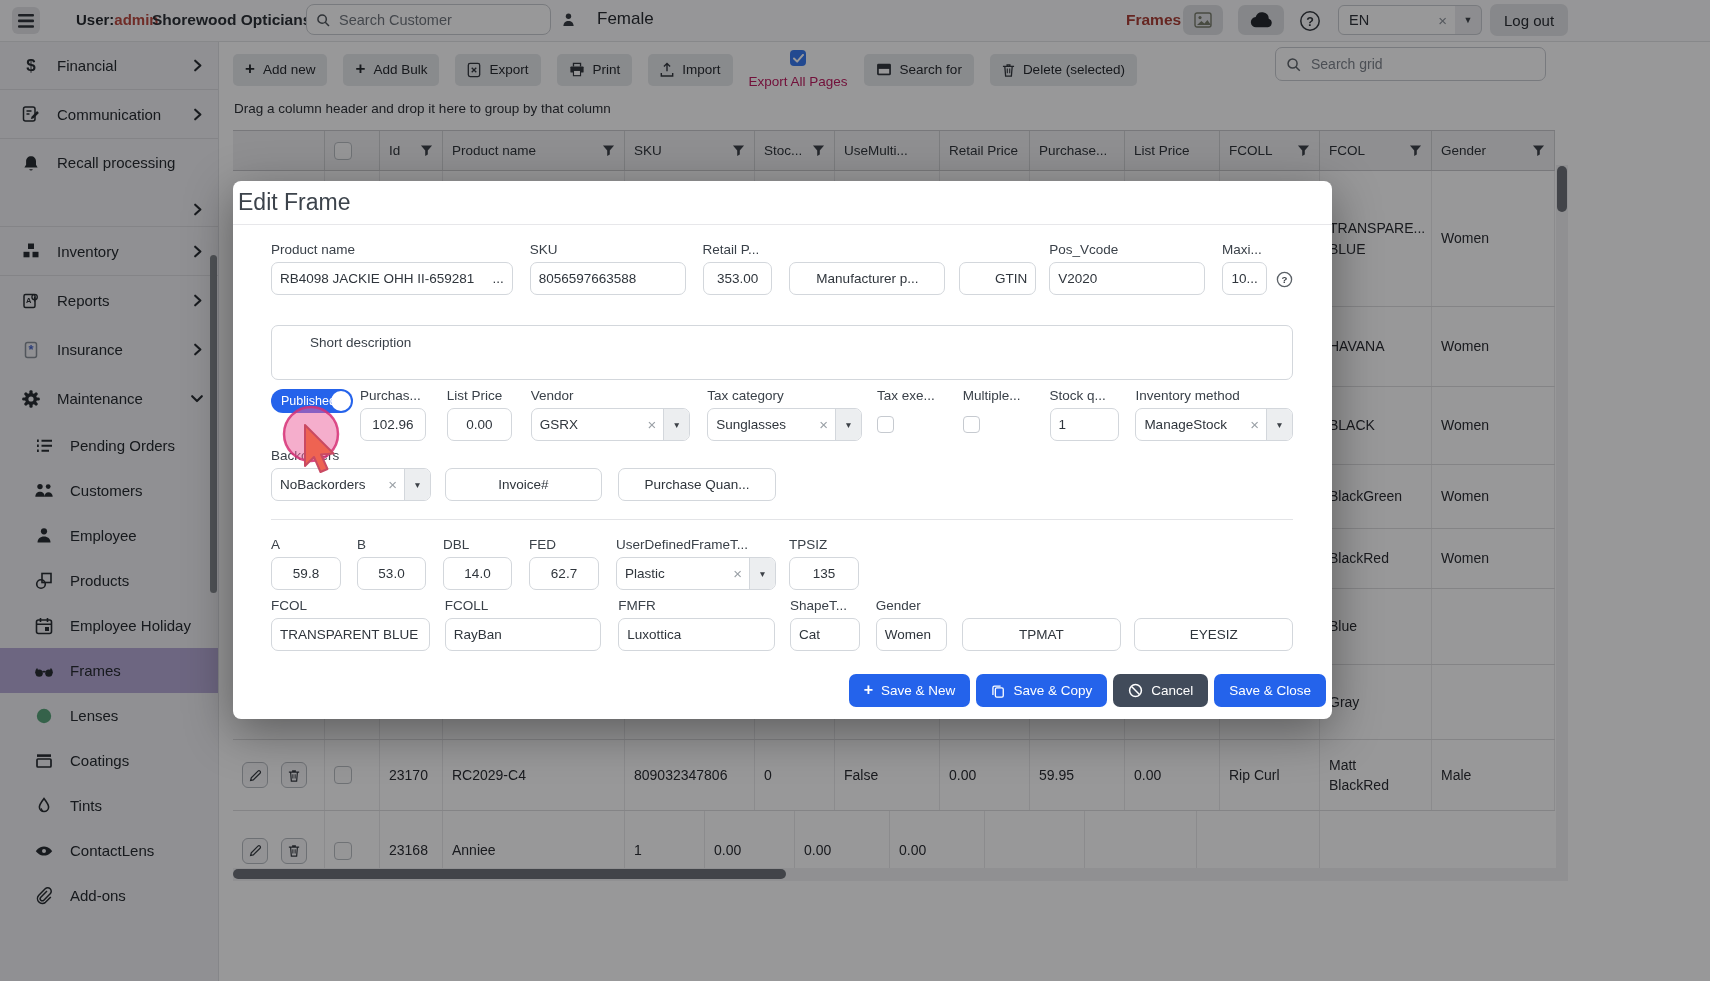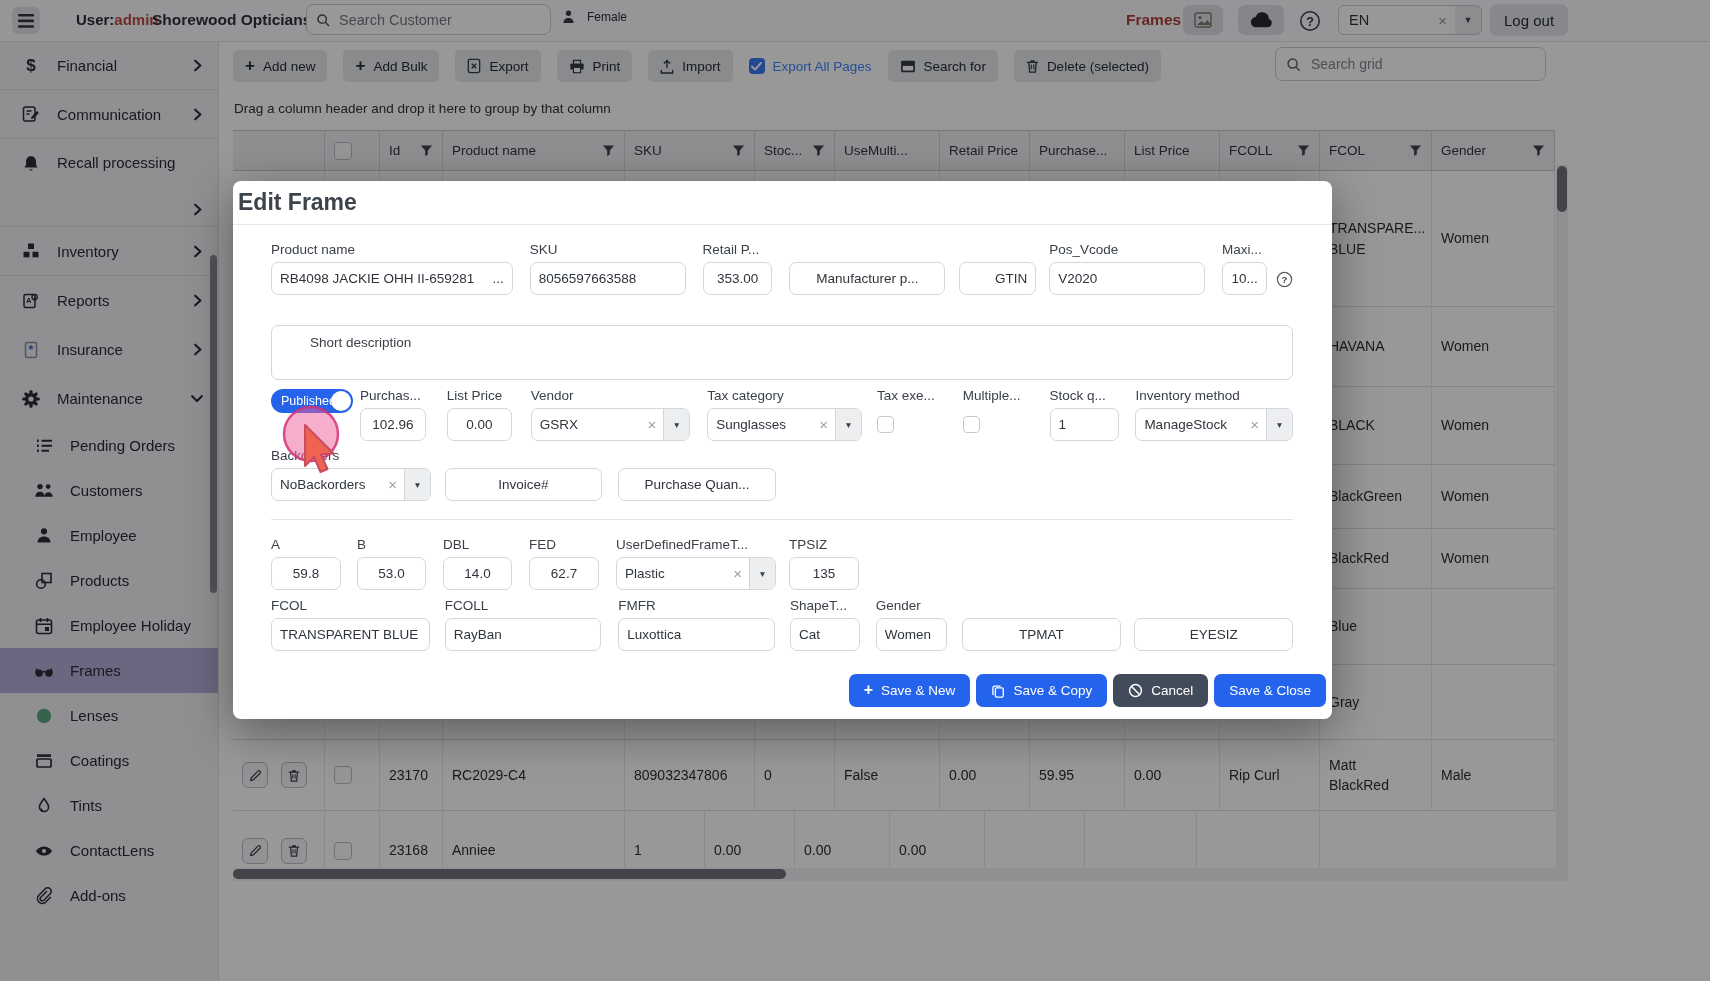--- a/index.html
+++ b/index.html
@@ -8,21 +8,21 @@
   
   .topbar{position:absolute;left:0;top:0;width:1710px;height:41px;background:#fcfcfd;border-bottom:1px solid #e2e3e6;z-index:5;}
   .topbar>*{position:absolute;}
   .tb-burger{left:12px;top:7px;width:28px;height:27px;background:#e3e4e7;border:none;border-radius:6px;display:flex;align-items:center;justify-content:center;cursor:pointer;}
   .tb-user{left:76px;top:11px;font-size:15px;font-weight:bold;color:#1f2429;}
   .tb-user .uname{color:#b8453c;}
   .tb-company{left:152px;top:11px;font-size:15.5px;font-weight:bold;color:#262b31;}
   .tb-search{left:306px;top:4px;width:245px;height:31px;border:1px solid #c9ccd1;border-radius:8px;background:#fff;display:flex;align-items:center;padding-left:9px;box-sizing:border-box;}
   .tb-search input{border:none;outline:none;flex:1;font-size:14.5px;font-family:inherit;color:#2b3036;margin-left:7px;background:transparent;}
   .tb-search input::placeholder{color:#6e747b;}
-  .tb-gender{left:562px;top:9px;display:flex;align-items:center;gap:12px;font-size:12px;color:#23272c;}
+  .tb-gender{left:562px;top:9px;display:flex;align-items:center;gap:22px;font-size:17px;color:#23272c;}
   .tb-frames{left:1126px;top:11px;font-size:15.5px;font-weight:bold;color:#a93b32;}
   .tb-imgbtn{left:1183px;top:5px;width:40px;height:30px;background:#dfe1e4;border:none;border-radius:7px;display:flex;align-items:center;justify-content:center;}
   .tb-cloudbtn{left:1238px;top:5px;width:46px;height:30px;background:#dfe1e4;border:none;border-radius:7px;display:flex;align-items:center;justify-content:center;}
   .tb-help{left:1299px;top:10px;width:22px;height:22px;background:none;border:none;padding:0;display:flex;}
   .tb-lang{left:1338px;top:5px;width:118px;height:30px;border:1px solid #c9ccd1;border-radius:6px 0 0 6px;background:#fff;display:flex;align-items:center;box-sizing:border-box;padding:0 8px 0 10px;font-size:14.5px;color:#2b3036;}
   .tb-lang .clear{margin-left:auto;color:#8a9098;font-size:15px;cursor:pointer;}
   .tb-langdd{left:1455px;top:5px;width:27px;height:30px;border:1px solid #c9ccd1;border-left:none;border-radius:0 6px 6px 0;background:#ecedef;display:flex;align-items:center;justify-content:center;font-size:9px;color:#3c4147;box-sizing:border-box;}
   .tb-logout{left:1490px;top:4px;height:32px;padding:0 14px;background:#e2e4e7;border:none;border-radius:7px;font-size:15px;color:#23272c;font-family:inherit;cursor:pointer;}
   
   .sidebar{position:absolute;left:0;top:41px;width:219px;height:940px;background:#f1f2f4;border-right:1px solid #dfe0e3;box-sizing:border-box;z-index:4;}
@@ -32,21 +32,21 @@
   .s-item.divider{border-bottom:1px solid #dcdde0;}
   .s-item.tall{height:88px;position:relative;align-items:flex-start;padding-top:15px;}
   .s-item.tall .chev{position:absolute;right:14px;bottom:10px;}
   .s-sub .s-item{padding-left:33px;height:45px;}
   .s-item.active{background:#b5a9d6;}
   .side-thumb{position:absolute;right:1px;top:214px;width:7px;height:338px;background:#84888e;border-radius:4px;}
   
   .toolbar{position:absolute;left:233px;top:50px;display:flex;align-items:center;gap:16px;z-index:1;}
   .tbtn{height:32px;display:inline-flex;align-items:center;gap:8px;padding:0 12px;background:#e6e8eb;border:none;border-radius:5px;font-size:13.5px;color:#22262a;font-family:inherit;cursor:pointer;white-space:nowrap;}
   .tbtn .plus{font-size:17px;font-weight:bold;line-height:1;margin-top:-2px;}
-  .tb-chkgrp{display:flex;align-items:center;gap:8px;font-size:13.5px;color:#3b82f6;}
+  .tb-chkgrp{display:flex;align-items:center;gap:8px;font-size:13.5px;color:#be185d;flex-direction:column;}
   .chk-on{width:16px;height:16px;border-radius:4px;background:#3577f0;display:flex;align-items:center;justify-content:center;cursor:pointer;}
   .searchgrid{position:absolute;left:1275px;top:47px;width:271px;height:34px;border:1px solid #c9ccd1;border-radius:7px;background:#fff;display:flex;align-items:center;padding-left:10px;box-sizing:border-box;z-index:1;}
   .searchgrid input{border:none;outline:none;flex:1;font-size:14px;font-family:inherit;color:#2b3036;margin-left:8px;background:transparent;}
   .searchgrid input::placeholder{color:#7c828a;}
   
   .drag-hint{position:absolute;left:234px;top:101px;font-size:13.5px;color:#2a2e33;z-index:1;}
   .grid{position:absolute;left:233px;top:130px;width:1322px;z-index:1;}
   .ghead{display:flex;height:41px;background:#f0f0f2;border-top:1px solid #c8c9cc;border-bottom:1px solid #c8c9cc;box-sizing:border-box;}
   .hcell{display:flex;align-items:center;justify-content:space-between;padding:0 9px;font-size:13.5px;color:#2c3136;border-right:1px solid #cfd0d3;box-sizing:border-box;overflow:hidden;white-space:nowrap;}
   .gbody{height:697px;overflow:hidden;}
@@ -57,21 +57,21 @@
   .gchk{width:16px;height:16px;border:1px solid #b9bdc2;border-radius:4px;background:#fbfbfc;cursor:pointer;}
   .vscroll{position:absolute;left:1556px;top:165px;width:12px;height:716px;background:#f2f2f3;z-index:1;}
   .vthumb{width:10px;height:46px;margin:1px;background:#6b6f76;border-radius:5px;}
   .hscroll{position:absolute;left:233px;top:868px;width:1323px;height:13px;background:#f2f2f3;z-index:1;}
   .hthumb{width:553px;height:10px;margin-top:1px;background:#6b6f76;border-radius:5px;}
   
   .dim{position:absolute;inset:0;background:rgba(10,10,13,0.42);z-index:20;}
   
   .modal{position:absolute;left:233px;top:181px;width:1099px;height:538px;background:#fff;border-radius:8px;box-shadow:0 12px 48px rgba(0,0,0,.4);z-index:30;box-sizing:border-box;}
   .m-head{height:44px;border-bottom:1px solid #e7e7ea;display:flex;align-items:center;padding-left:5px;box-sizing:border-box;}
-  .m-title{font-size:23px;font-weight:bold;color:#3c434b;}
+  .m-title{font-size:23px;font-weight:normal;color:#3c434b;}
   .m-body{padding:0 39px 0 38px;position:relative;}
   .frow{display:flex;}
   .fld{display:flex;flex-direction:column;}
   .lbl{font-size:13.5px;color:#3a4149;height:14px;line-height:14px;margin-bottom:5px;white-space:nowrap;overflow:hidden;}
   .inp{height:33px;border:1px solid #d3d7dc;border-radius:7px;display:flex;align-items:center;padding:0 8px;font-size:13.5px;color:#2f353c;background:#fff;box-sizing:border-box;position:relative;white-space:nowrap;overflow:hidden;cursor:text;}
   .inp.center{justify-content:center;}
   .inp.right{justify-content:flex-end;}
   .inp .dots{position:absolute;right:8px;background:#fff;padding-left:4px;}
   .sel{height:33px;border:1px solid #d3d7dc;border-radius:7px;display:flex;align-items:center;background:#fff;box-sizing:border-box;overflow:hidden;cursor:pointer;}
   .sel .val{padding:0 8px;flex:1;font-size:13.5px;color:#2f353c;white-space:nowrap;overflow:hidden;}

